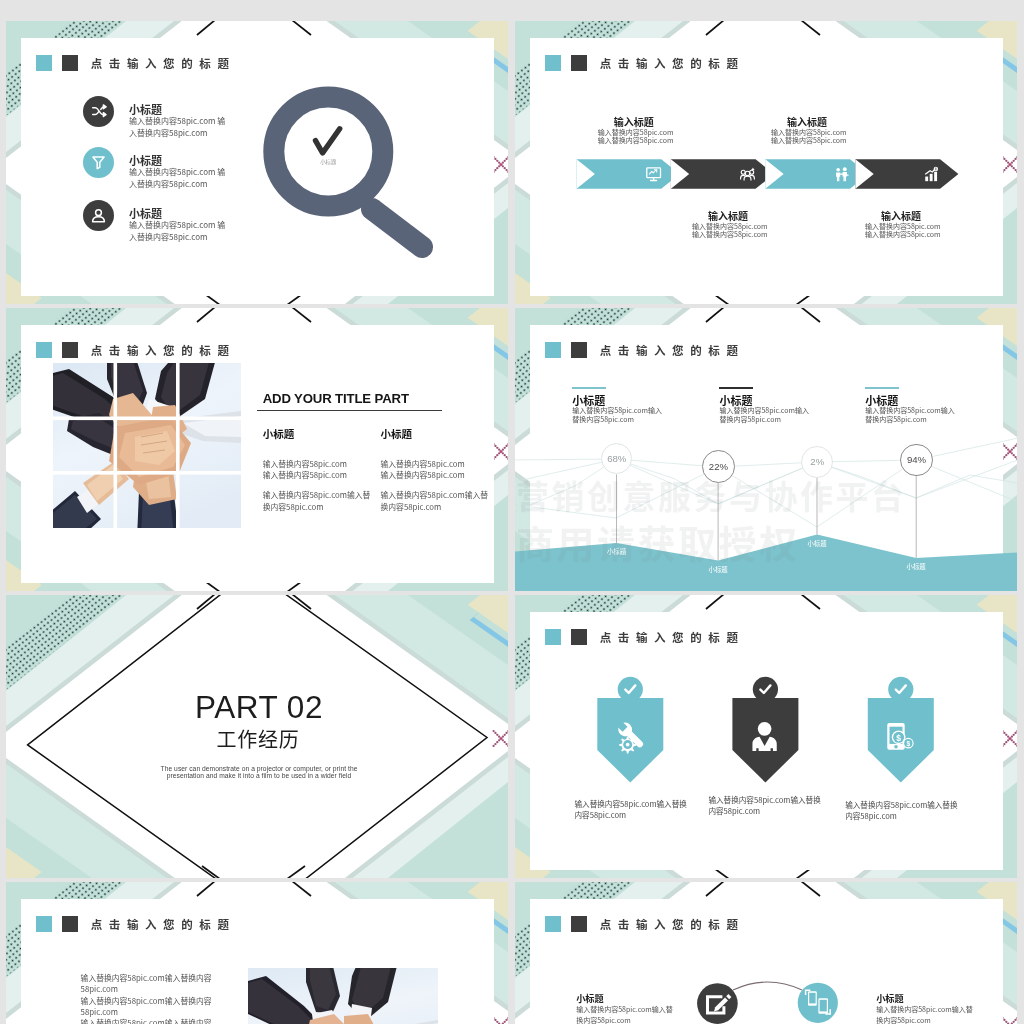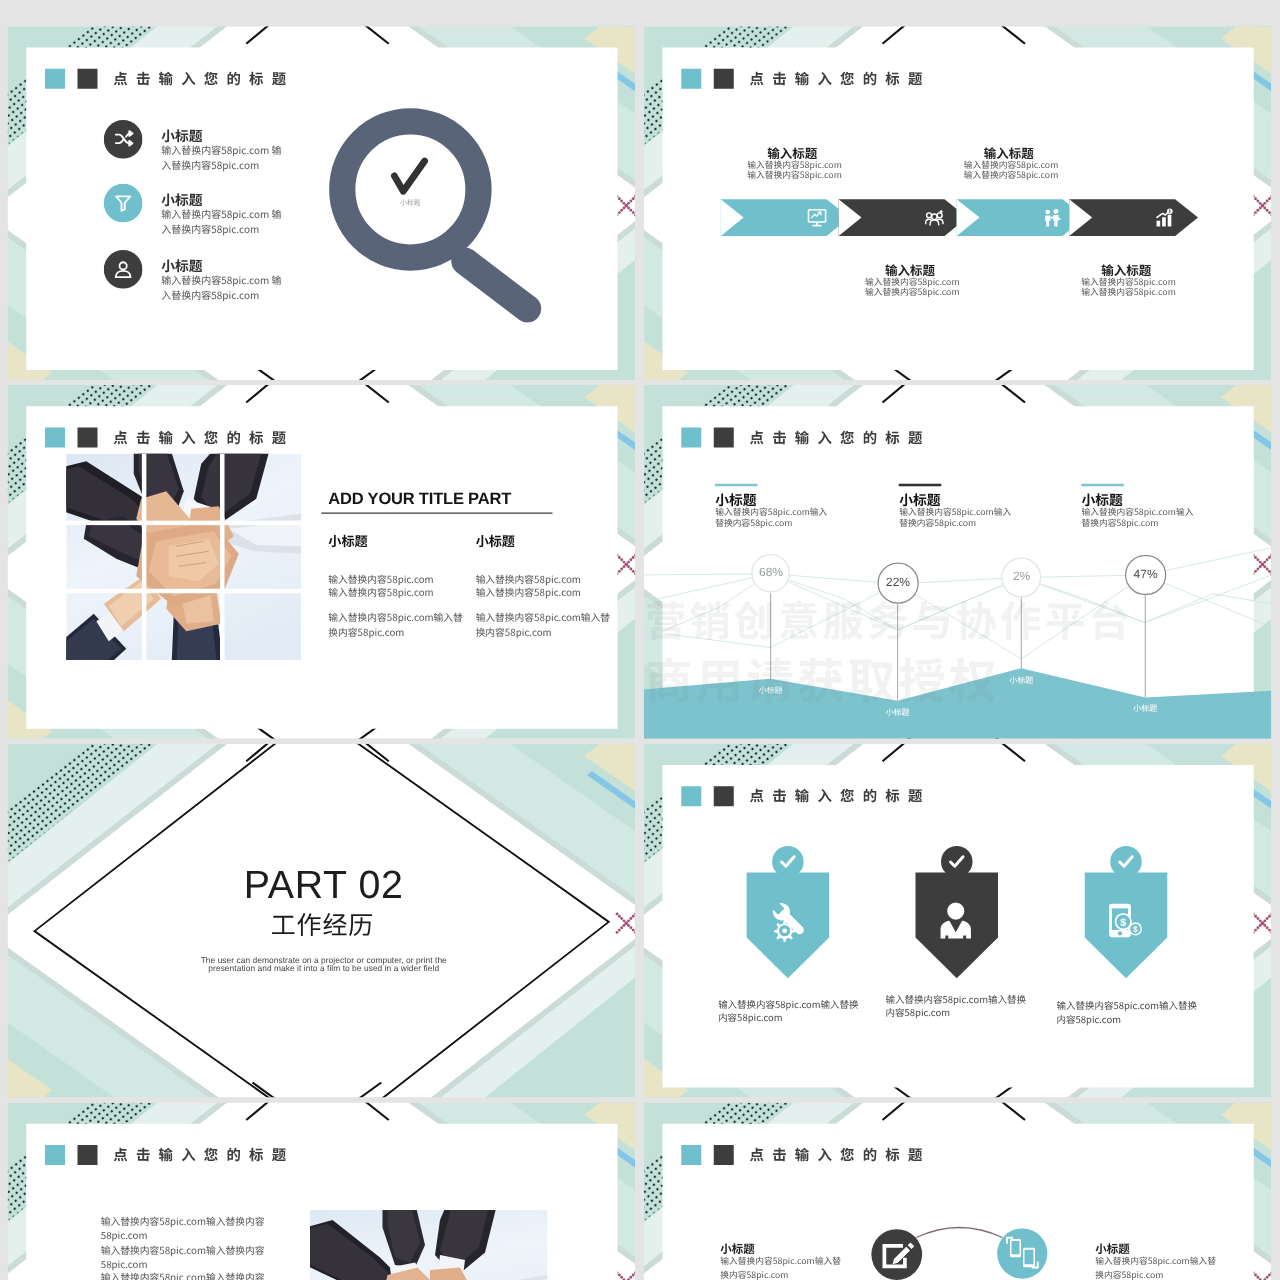--- a/index.html
+++ b/index.html
@@ -510,21 +510,21 @@
         <div class="s4circ" style="left:86.1px;top:135.6px;width:29.4px;height:29.4px;border-color:#dfe7e6">
           <span style="color:#9aa0a0">68%</span>
         </div>
         <div class="s4circ" style="left:187px;top:142.8px;width:30.8px;height:30.8px;border-color:#8a8a8a">
           <span style="color:#4a4a4a">22%</span>
         </div>
         <div class="s4circ" style="left:286.2px;top:138.1px;width:30.2px;height:30.2px;border-color:#dfe7e6">
           <span style="color:#9aa0a0">2%</span>
         </div>
         <div class="s4circ" style="left:385.2px;top:136.2px;width:30.6px;height:30.6px;border-color:#8a8a8a">
-          <span style="color:#4a4a4a">47%</span>
+          <span style="color:#4a4a4a">94%</span>
         </div>
         <div class="s4lab cn" style="left:81.5px;top:239.5px">小标题</div>
         <div class="s4lab cn" style="left:183.1px;top:257px">小标题</div>
         <div class="s4lab cn" style="left:282px;top:231px">小标题</div>
         <div class="s4lab cn" style="left:381.2px;top:254.5px">小标题</div>
       </div>
     </div>
 <div class="slide" style="left:6px;top:594.5px">
       <svg class="bgsvg" width="502" height="283" viewBox="0 0 502 283">
         <defs>

